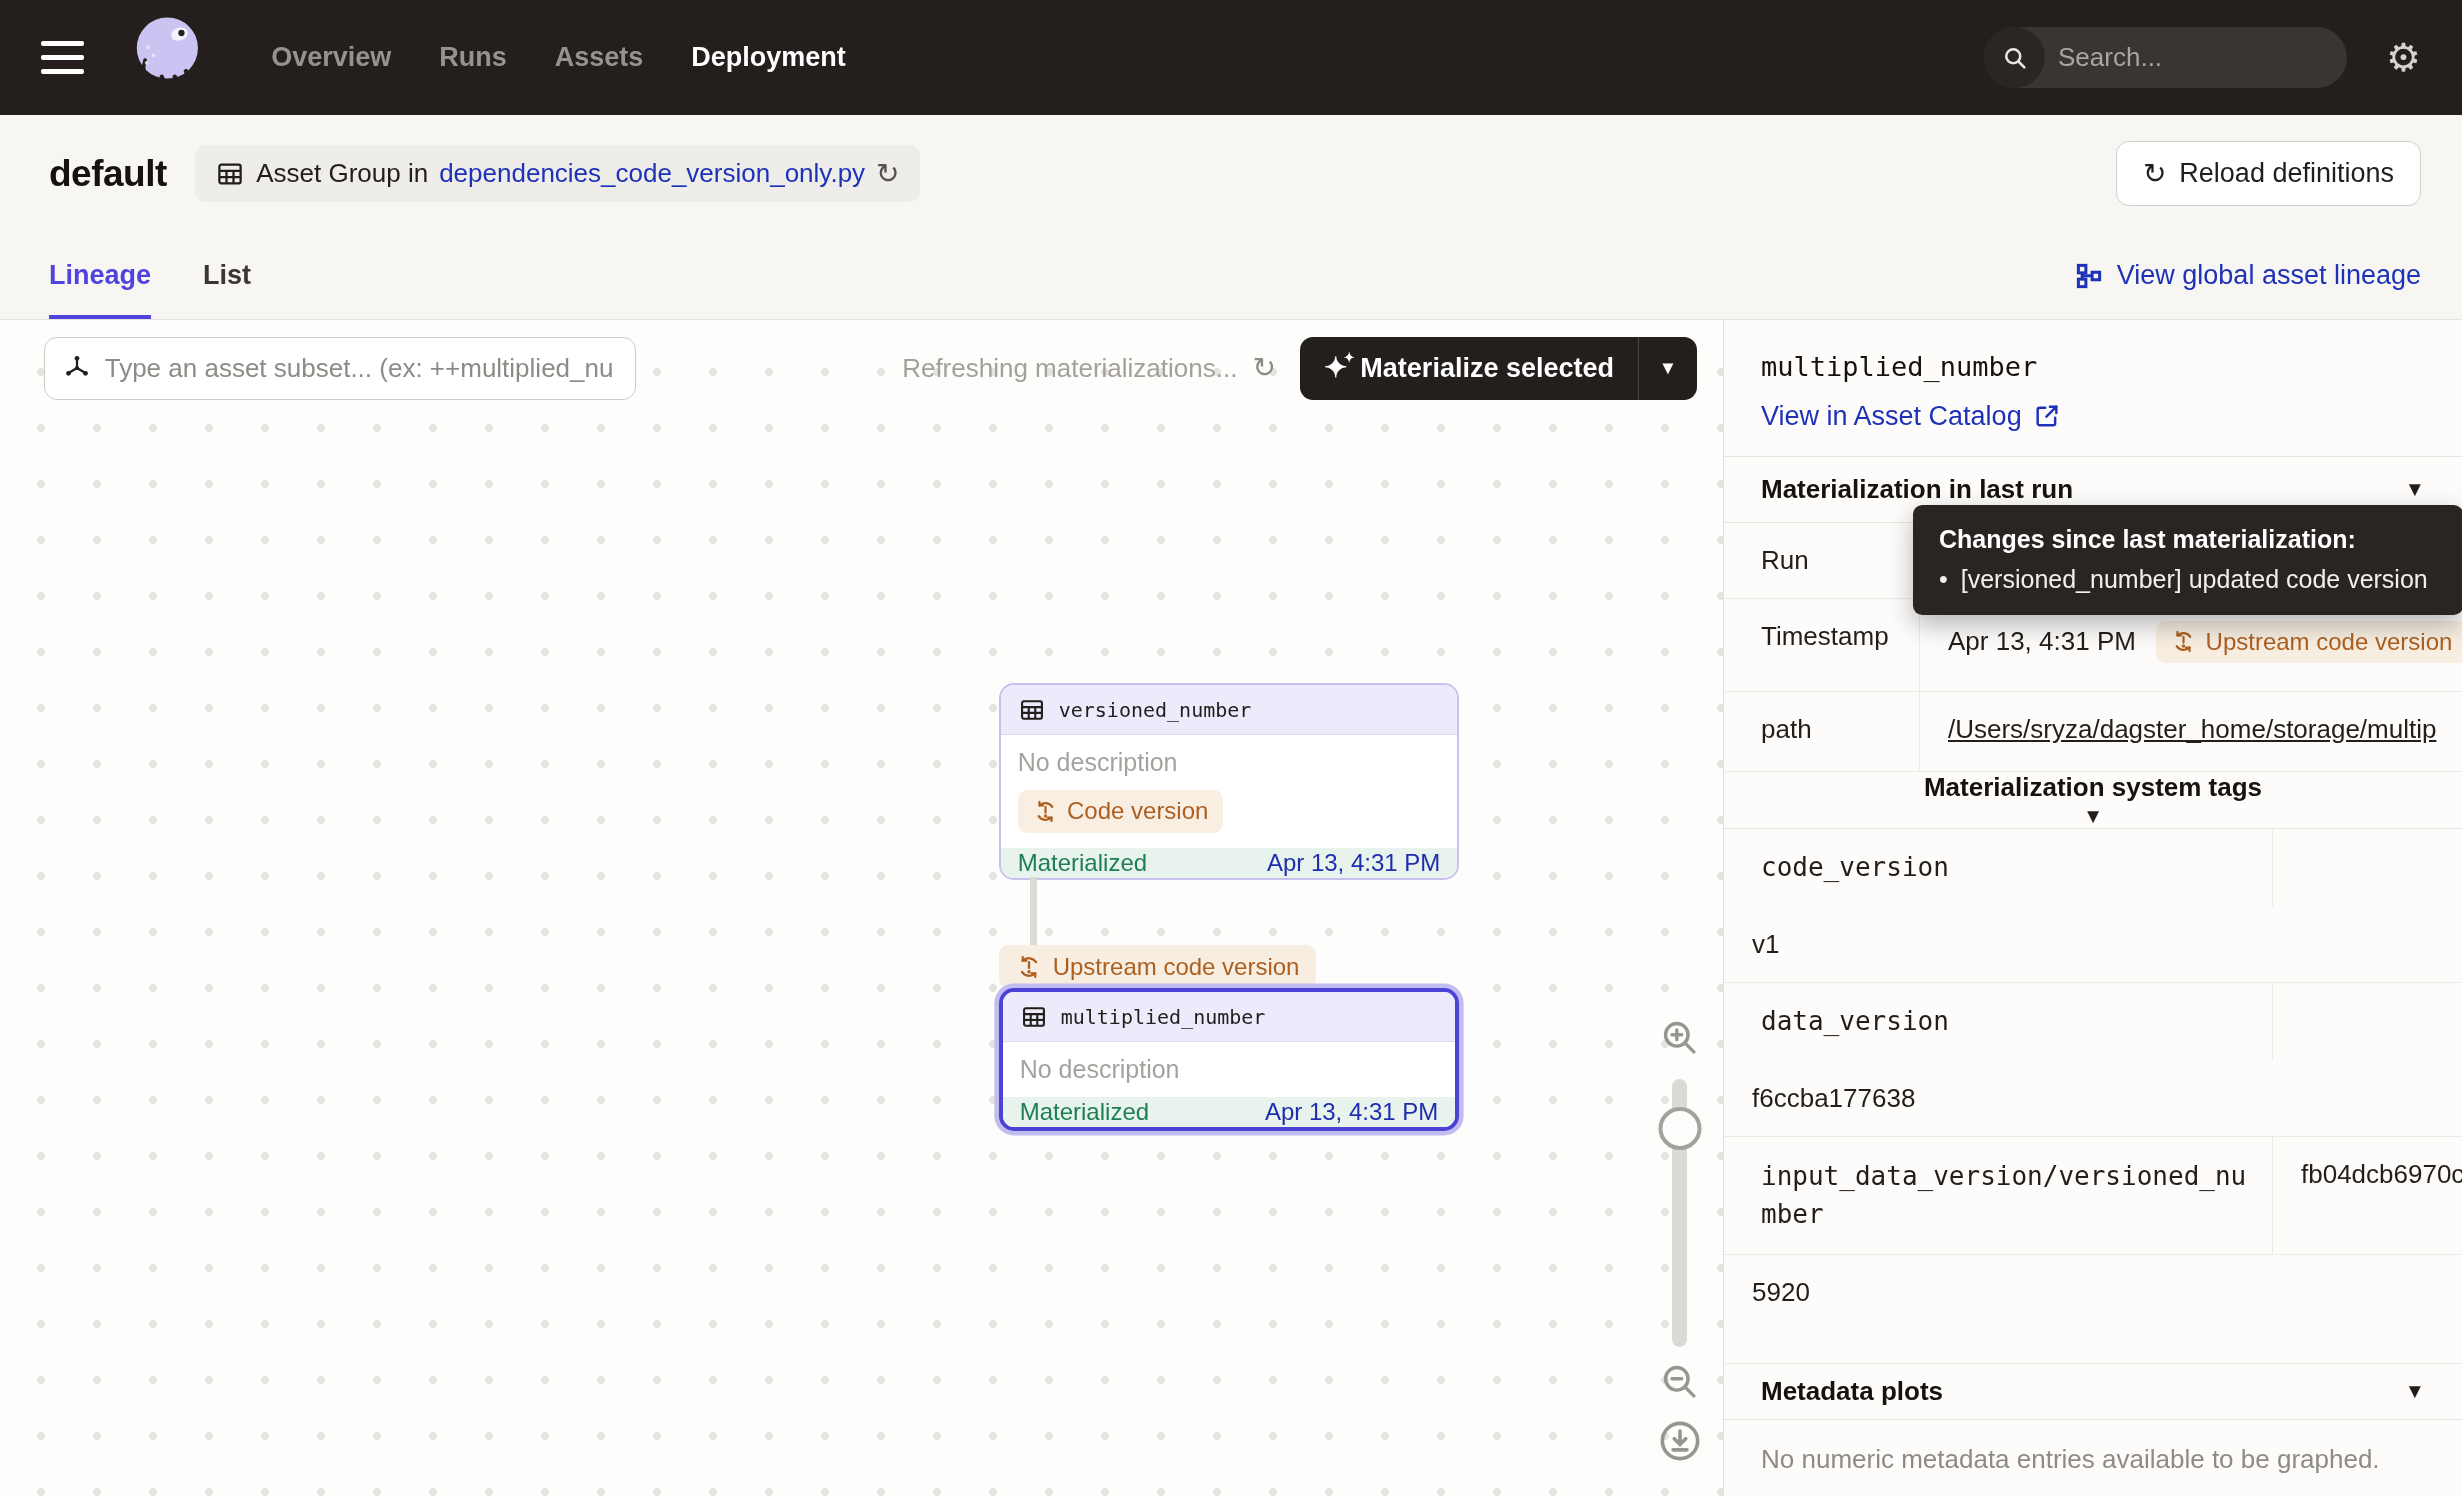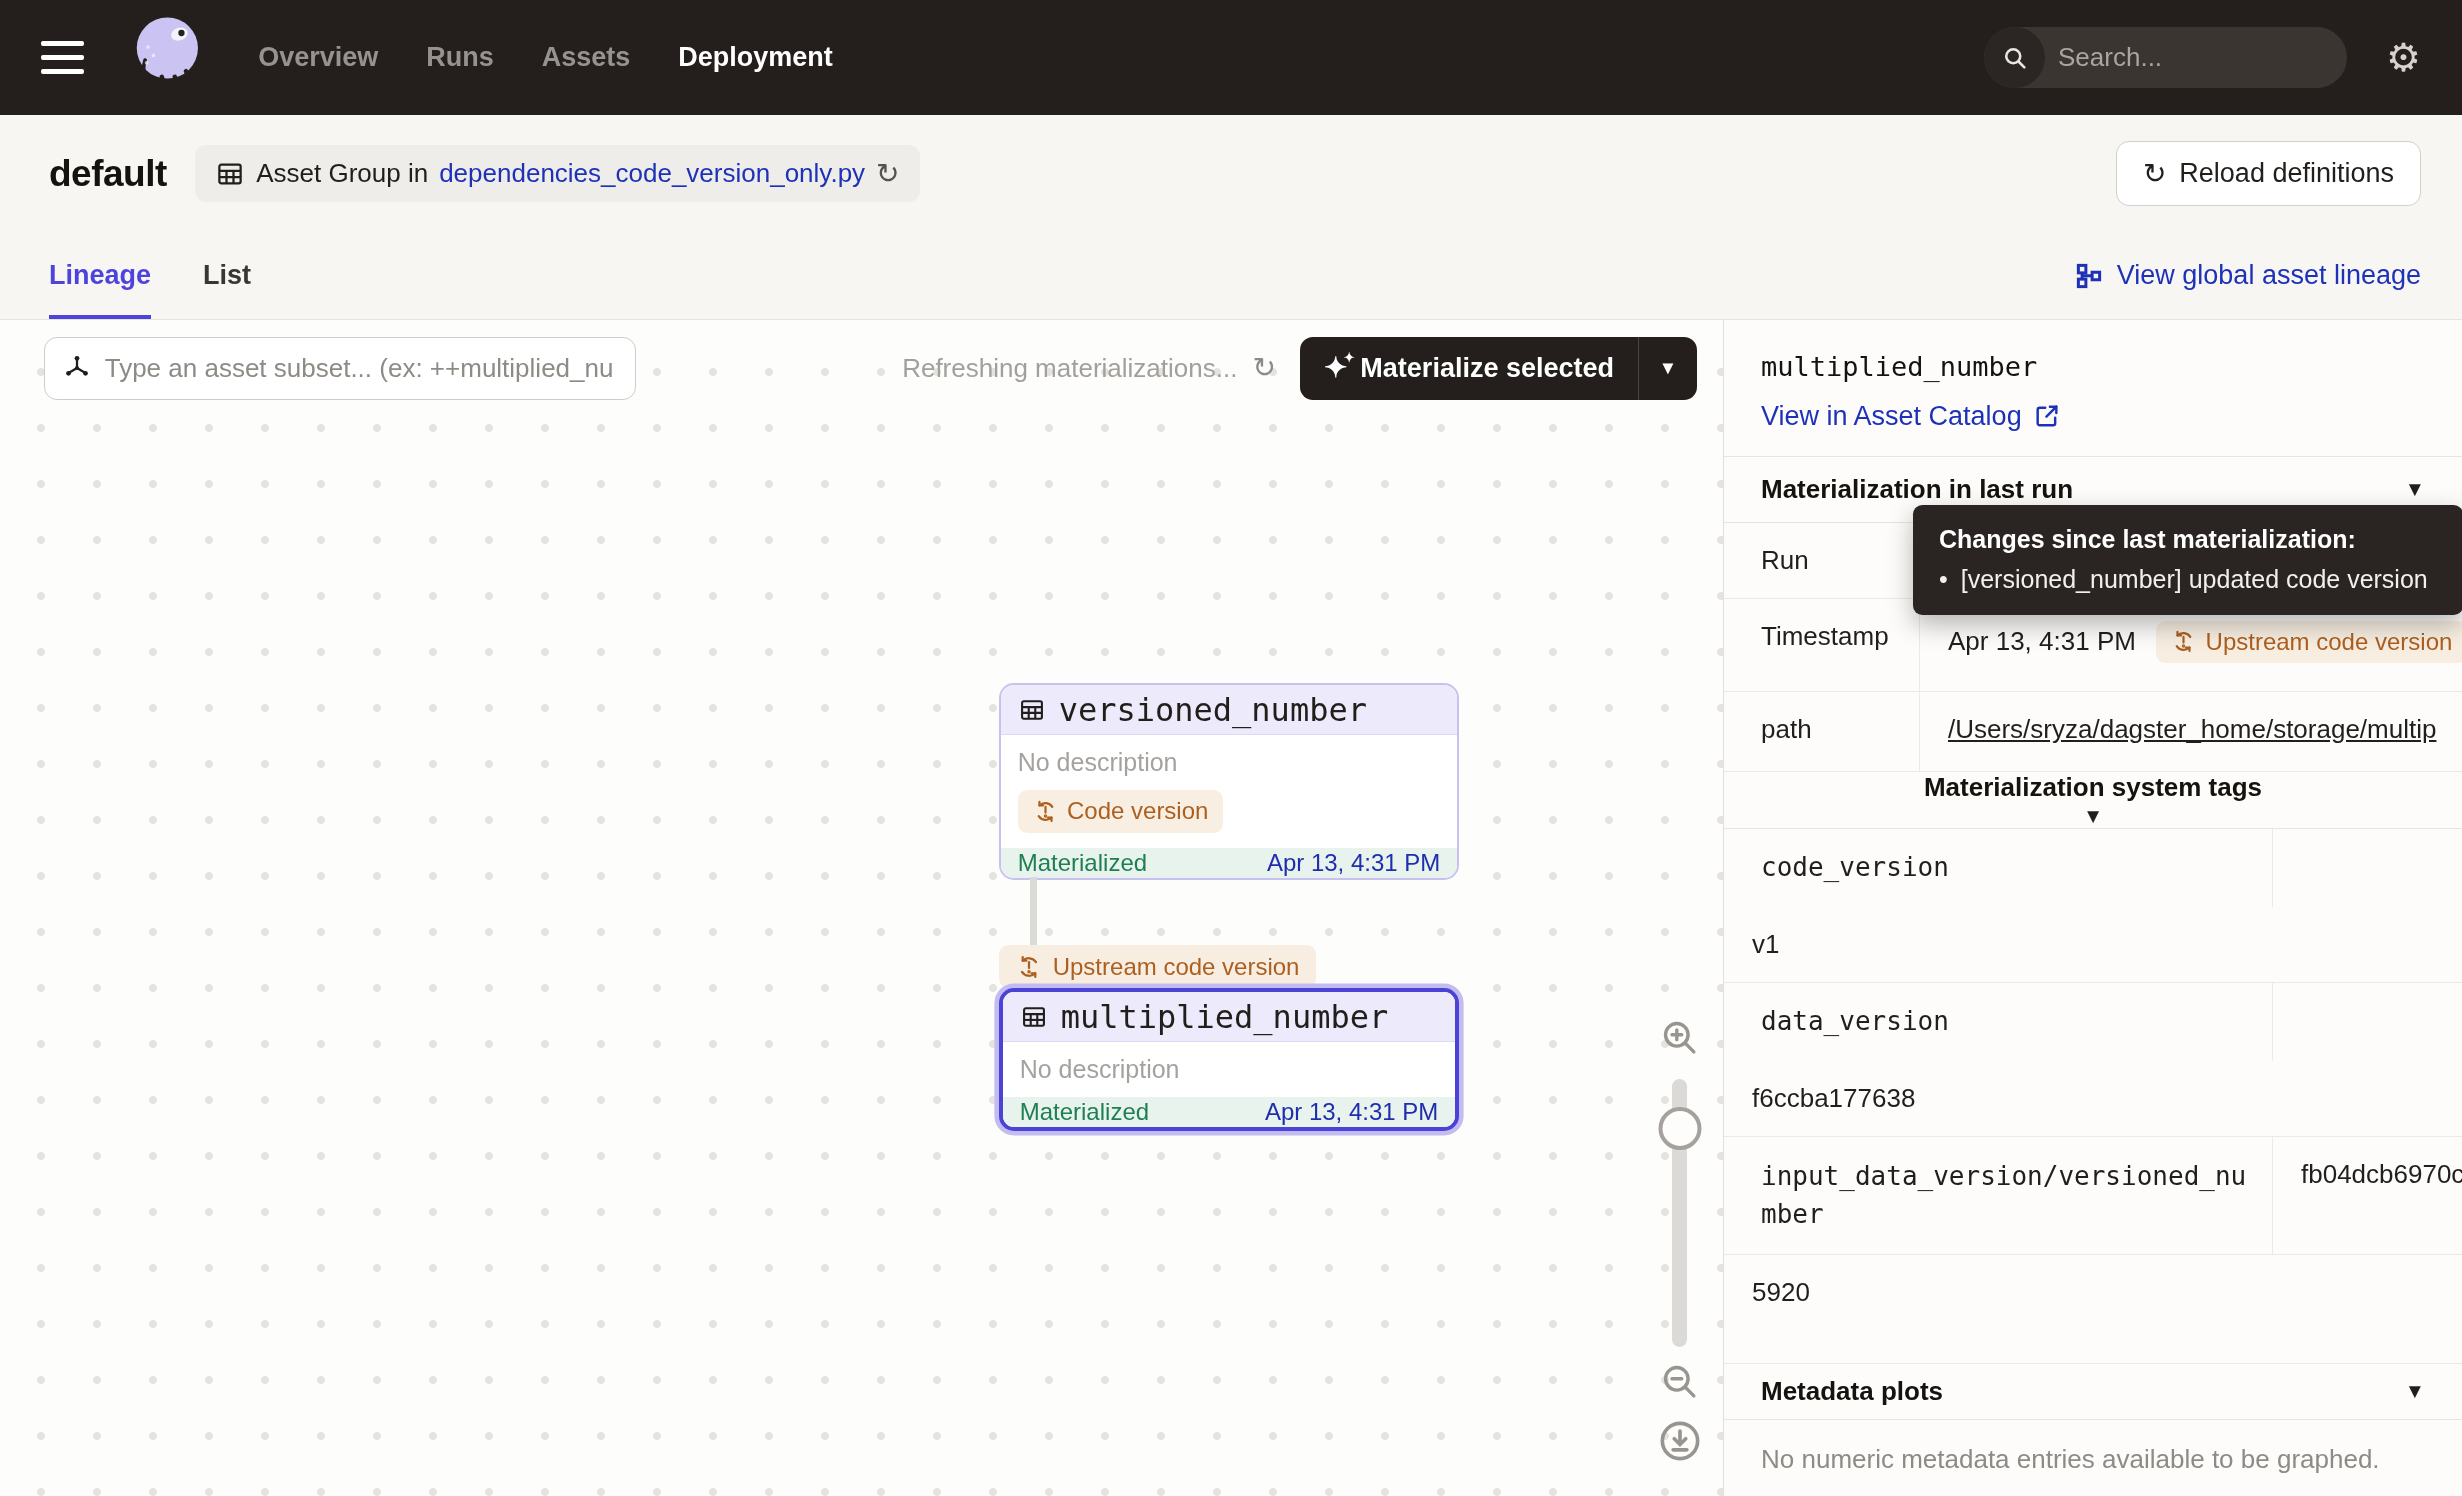--- a/index.html
+++ b/index.html
@@ -14,21 +14,21 @@
 
   
   .topnav {
     height: 115px; background: #241F1D;
     display: flex; align-items: center;
     padding: 0 41px; gap: 31px;
   }
   .hamburger { width: 43px; display: flex; flex-direction: column; gap: 8.3px; cursor: pointer; }
   .hamburger span { display: block; height: 5.6px; background: #FFFFFF; border-radius: 1.9px; }
   .logo { width: 89px; height: 96px; margin: 0 5.6px; }
-  .navlinks { display: flex; gap: 48px; margin-left: 12px; }
+  .navlinks { display: flex; gap: 48px; margin-left: 25px; }
   .navlink { font-size: 27px; font-weight: 600; color: #96938E; cursor: pointer; }
   .navlink.active { color: #FFFFFF; }
   .topnav-right { margin-left: auto; display: flex; align-items: center; gap: 39px; }
   .search-pill {
     width: 363px; height: 61px; border-radius: 31px;
     background: #3B3531; display: flex; align-items: center; overflow: hidden;
   }
   .search-iconwrap {
     width: 61px; height: 61px; border-radius: 50%; background: #2B2623;
     display: flex; align-items: center; justify-content: center; flex: none;
@@ -125,21 +125,21 @@
   .node {
     position: absolute; width: 460px; background: #FFFFFF;
     border: 2.8px solid #C7C1F0; border-radius: 15px; overflow: hidden;
   }
   .node.selected { border: 4.6px solid #4A43D6; box-shadow: 0 0 0 4.6px #C2BCF1; }
   .node-head {
     background: #ECEAFB; display: flex; align-items: center; gap: 13px;
     padding: 0 16.7px; height: 50px; border-bottom: 0.9px solid #DDD9F2;
   }
   .node-head svg { width: 28px; height: 28px; color: #211E1B; flex: none; }
-  .node-name { font-size: 32px; color: #211E1B; }
+  .node-name { font-size: 20px; color: #211E1B; }
   .node-body { padding: 13px 16.7px 15px; }
   .no-desc { font-size: 25px; color: #A5A29E; }
   .tag-pill {
     display: inline-flex; align-items: center; gap: 9.3px;
     background: #F8EFE2; border-radius: 9.3px; padding: 7.4px 15px;
     font-size: 24px; color: #AD5F1F; margin-top: 13px;
   }
   .tag-pill svg { width: 25px; height: 25px; }
   .node-foot {
     background: #E7F3EC; display: flex; align-items: center; justify-content: space-between;

